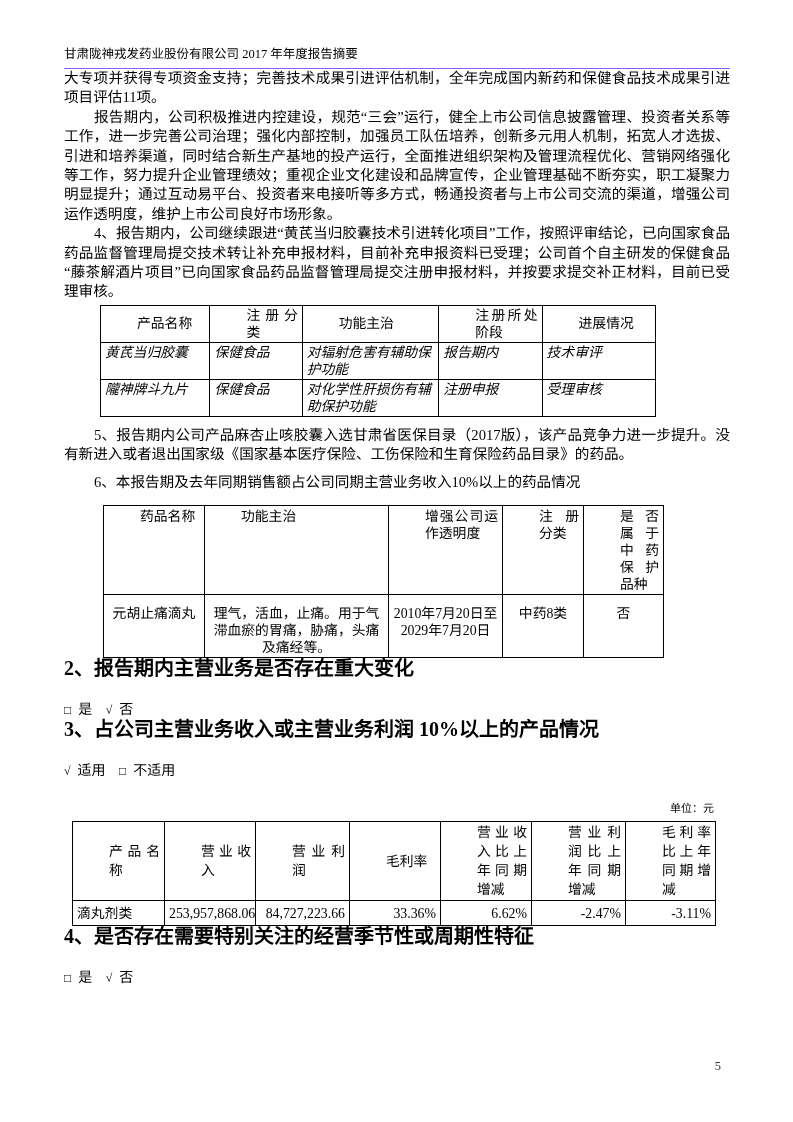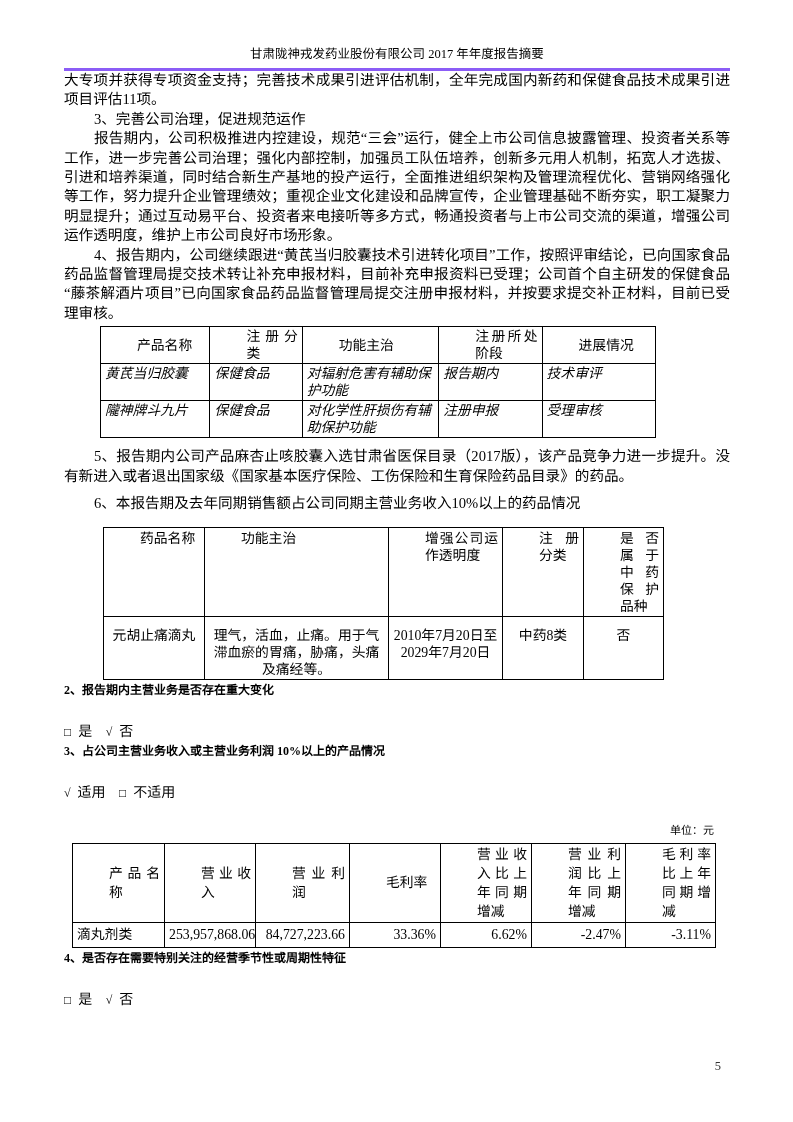--- a/index.html
+++ b/index.html
@@ -5,22 +5,22 @@
   html,body{margin:0;padding:0;background:#888;}
   .page{
     width:793px;height:1122px;background:#ffffff;margin:0 auto;
     position:relative;box-sizing:border-box;
     padding:46px 63px 0 64px;
     font-family:"Liberation Serif","DejaVu Serif",serif;
     color:#000;overflow:hidden;
   }
   
   .doc-header{
-    text-align:center;font-size:12.5px;line-height:16px;
-    padding-bottom:6px;border-bottom:3px solid #8b5cf6;
+    text-align:left;font-size:12.5px;line-height:16px;
+    padding-bottom:6px;border-bottom:1px solid #8b5cf6;
   }
   
   .body-text{font-size:14.6px;line-height:19.4px;text-align:justify;}
   .body-text p{margin:0;}
   .indent{text-indent:2.05em;}
   .p-first{margin-top:22px;}
   
   table{border-collapse:collapse;table-layout:fixed;font-size:13.8px;}
   td,th{border:1px solid #000;padding:1px 4px;font-weight:normal;
         line-height:17px;box-sizing:border-box;overflow:hidden;}
@@ -34,21 +34,21 @@
   .tbl-drugs{width:560px;margin:13px 4px 0 39px;}
   .tbl-drugs th{height:43px;vertical-align:top;padding-top:2px;}
   .tbl-drugs td{text-align:center;vertical-align:top;height:57px;padding-top:10px;}
   
   .tbl-revenue{width:643px;margin:4px 0 0 8px;}
   .tbl-revenue th{height:45px;line-height:19px;}
   .tbl-revenue td{height:25px;text-align:right;vertical-align:middle;}
   .tbl-revenue td.cell-left{text-align:left;}
   
   .sec-heading{
-    font-weight:bold;font-size:12px;line-height:20px;margin:0;text-align:left;
+    font-weight:bold;font-size:20px;line-height:20px;margin:0;text-align:left;
   }
   .h-sec2{margin-top:16px;}
   .h-sec3{margin-top:14px;}
   .h-sec4{margin-top:15px;}
   
   .choice-row{font-size:14px;line-height:18px;margin-top:23px;}
   .choice-row .opt{margin-right:10px;}
   .opt-icon{display:inline-block;margin-right:7px;font-size:12px;}
   
   .unit-note{font-size:11px;text-align:right;margin:20px 16px 0 0;line-height:17px;}
@@ -62,21 +62,20 @@
 
 <div class="page">
 
   <div class="doc-header">
     <span>甘肃陇神戎发药业股份有限公司 2017 年年度报告摘要</span>
   </div>
 
   <div class="body-text">
 
     <p class="p-first">大专项并获得专项资金支持；完善技术成果引进评估机制，全年完成国内新药和保健食品技术成果引进项目评估11项。</p>
-    <p class="indent">3、完善公司治理，促进规范运作</p>
     <p class="indent">报告期内，公司积极推进内控建设，规范“三会”运行，健全上市公司信息披露管理、投资者关系等工作，进一步完善公司治理；强化内部控制，加强员工队伍培养，创新多元用人机制，拓宽人才选拔、引进和培养渠道，同时结合新生产基地的投产运行，全面推进组织架构及管理流程优化、营销网络强化等工作，努力提升企业管理绩效；重视企业文化建设和品牌宣传，企业管理基础不断夯实，职工凝聚力明显提升；通过互动易平台、投资者来电接听等多方式，畅通投资者与上市公司交流的渠道，增强公司运作透明度，维护上市公司良好市场形象。</p>
     <p class="indent">4、报告期内，公司继续跟进“黄芪当归胶囊技术引进转化项目”工作，按照评审结论，已向国家食品药品监督管理局提交技术转让补充申报材料，目前补充申报资料已受理；公司首个自主研发的保健食品“藤茶解酒片项目”已向国家食品药品监督管理局提交注册申报材料，并按要求提交补正材料，目前已受理审核。</p>
 
     <table class="tbl-products">
       <colgroup>
           <col style="width:109px">
           <col style="width:92px">
           <col style="width:136px">
           <col style="width:103px">
           <col style="width:113px">

